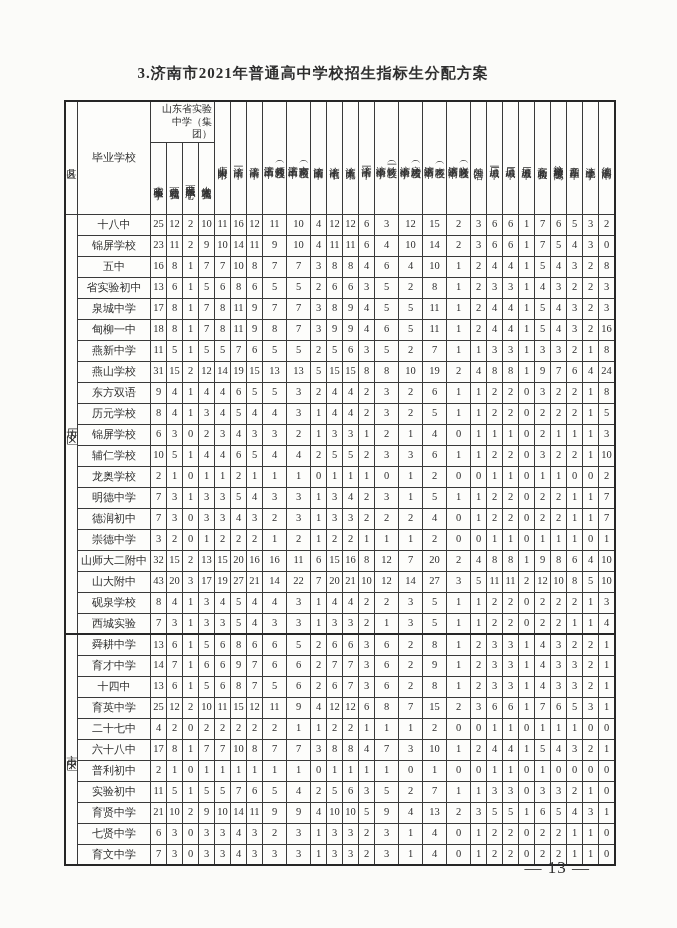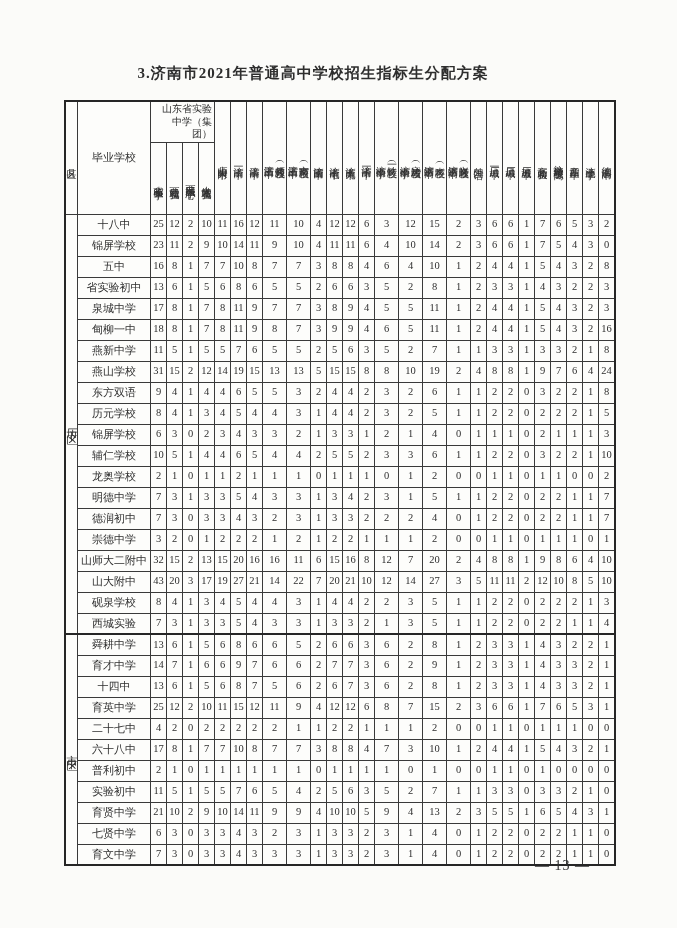--- a/index.html
+++ b/index.html
@@ -31,21 +31,21 @@
   }
   .v span { display:block; }
   th.colh { min-width:13px; }
   th.wide { min-width:23px; }
   th.c-school { width:64px; font-size:11px;margin-top:15px; }
   td.district { width:15px; }
   td.district .v { font-size:11px; letter-spacing:3px; }
   td.school { font-size:11px; white-space:nowrap; padding:0 3px; }
   td.num { font-size:10.5px; min-width:13px; padding:0 1px; line-height:1; }
   tr.sec-start td { border-top:2px solid #262626;text-align:center; }
-  .pageno { position:absolute; top:858px; right:36px; font-size:14px; letter-spacing:1px; }
+  .pageno { position:absolute; top:858px; right:36px; font-size:17px; letter-spacing:1px; }
 </style>
 </head>
 <body>
 
 <div class="page">
   <div class="title">3.济南市2021年普通高中学校招生指标生分配方案</div>
 
   <div class="tablewrap">
     <table>
       <thead id="thead">

